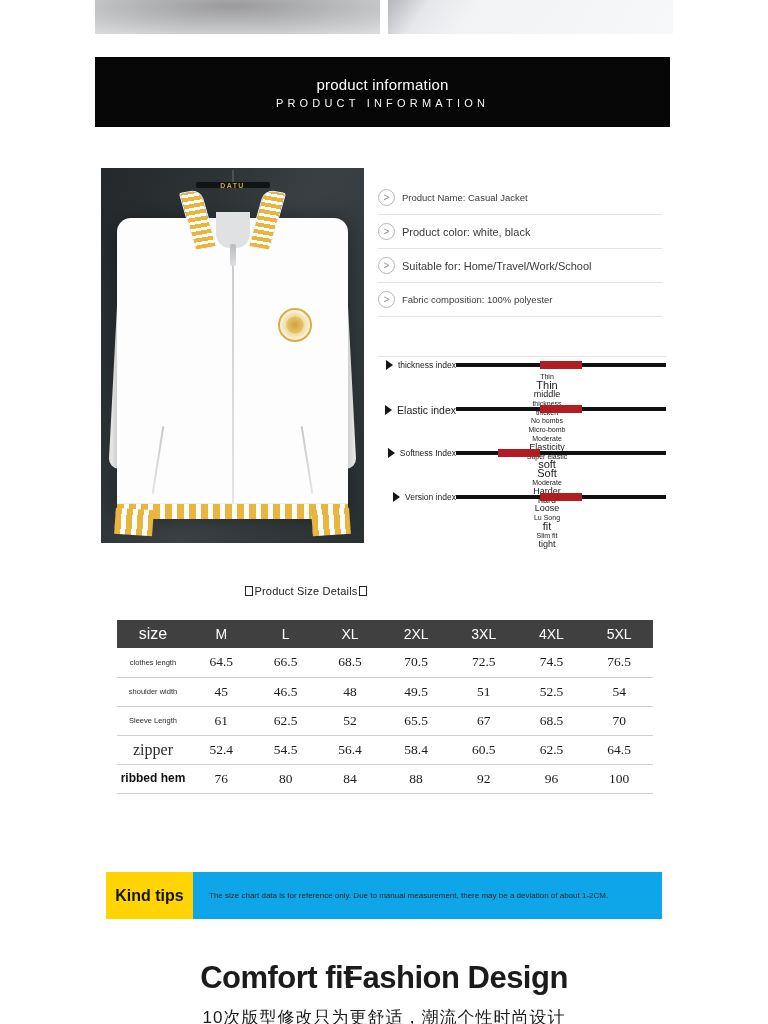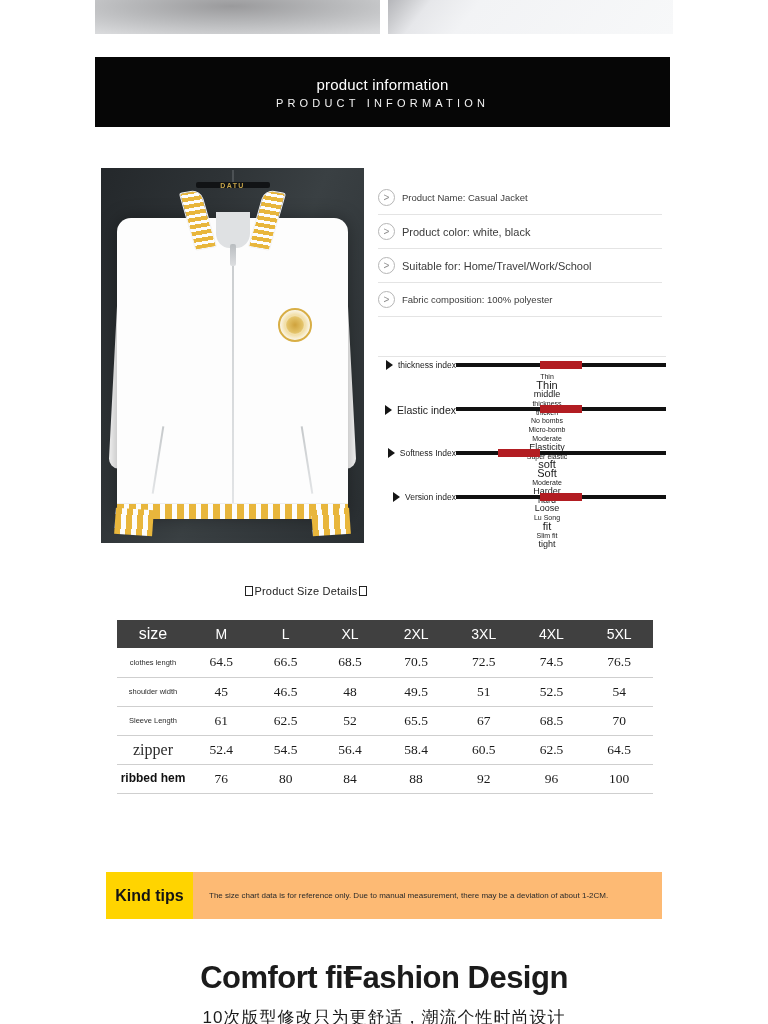--- a/index.html
+++ b/index.html
@@ -318,21 +318,21 @@
     color: #111;
     font-family: "Liberation Sans", sans-serif;
     text-align: center;
   }
 
   
   #kind-tips {
     position: absolute; left: 106px; top: 872px;
     width: 556px; height: 47px;
     display: flex; align-items: stretch;
-    background: #fdba74;
+    background: #0ea5e9;
   }
   #kind-tips .kt-badge {
     flex: 0 0 87px;
     background: #ffd400;
     display: flex; align-items: center; justify-content: center;
     font-size: 16px; font-weight: 700; color: #141414;
   }
   #kind-tips .kt-body {
     flex: 1 1 auto;
     display: flex; align-items: center;

